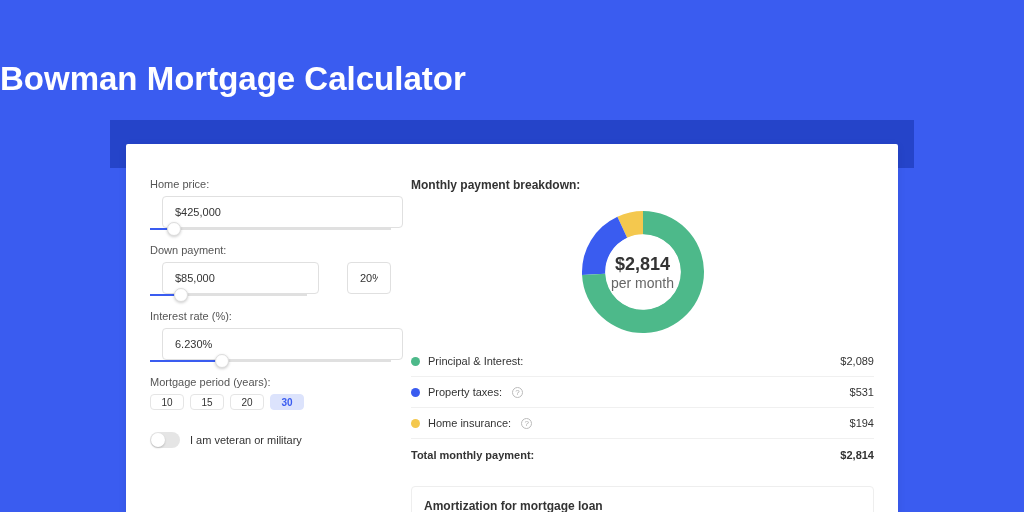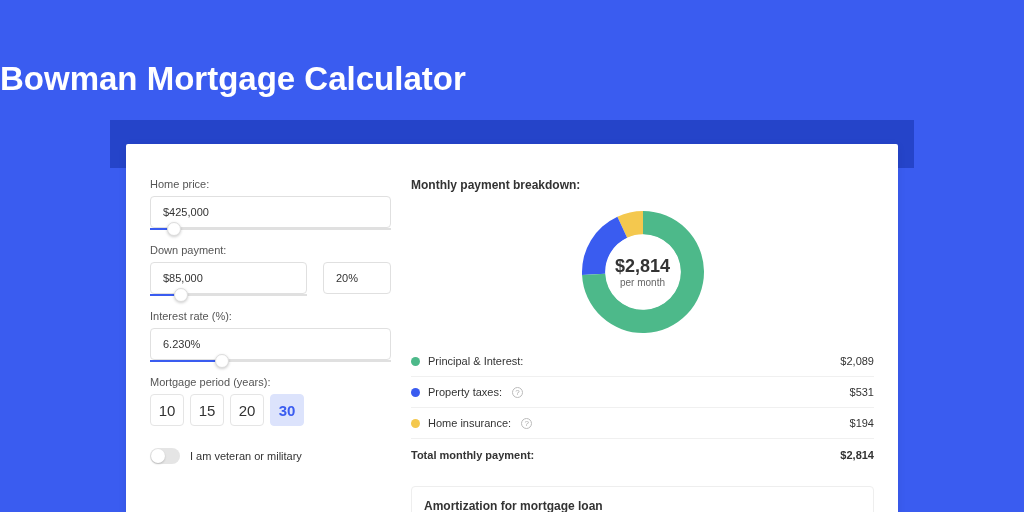--- a/index.html
+++ b/index.html
@@ -44,20 +44,21 @@
   .group { margin-bottom: 14px; }
   .input {
     width: 100%;
     height: 32px;
     border: 1px solid #e0e0e0;
     border-radius: 4px;
     font-size: 11px;
     padding: 0 12px;
     color: #333;
     background: #fff;
+    margin-left: 12px;
   }
   .dp-row { display: flex; gap: 16px; }
   .dp-row .input:first-child { width: 157px; }
   .dp-row .input:last-child { flex: 1; }
   .slider-wrap {
     position: relative;
     height: 2px;
     margin-top: 0px;
   }
   .slider-track {
@@ -77,23 +78,23 @@
     border-radius: 50%;
     background: #fff;
     border: 1px solid #ddd;
     box-shadow: 0 1px 3px rgba(0,0,0,0.2);
     position: absolute;
     top: -6px;
     transform: translateX(-50%);
   }
   .period-row { display: flex; gap: 6px; }
   .period-btn {
-    width: 34px; height: 32px;
+    width: 34px; height: 16px;
     border-radius: 4px;
-    font-size: 15px;
+    font-size: 10px;
     display: flex;
     align-items: center;
     justify-content: center;
     background: #fff;
     color: #333;
     border: 1px solid #e5e5e5;
     cursor: pointer;
   }
   .period-btn.active {
     background: #DCE3FC;
@@ -126,21 +127,21 @@
   .donut-outer { position: relative; width: 128px; height: 128px; }
   .donut-center {
     position: absolute;
     inset: 0;
     display: flex;
     flex-direction: column;
     align-items: center;
     justify-content: center;
   }
   .donut-amount { font-size: 18px; font-weight: 700; }
-  .donut-sub { font-size: 10px; color: #666; }
+  .donut-sub { font-size: 14px; color: #666; }
   .legend-row {
     display: flex;
     align-items: center;
     justify-content: space-between;
     font-size: 11px;
     padding: 9px 0;
     border-bottom: 1px solid #f0f0f0;
     gap: 36px;
   }
   .legend-left { display: flex; align-items: center; gap: 8px; }

